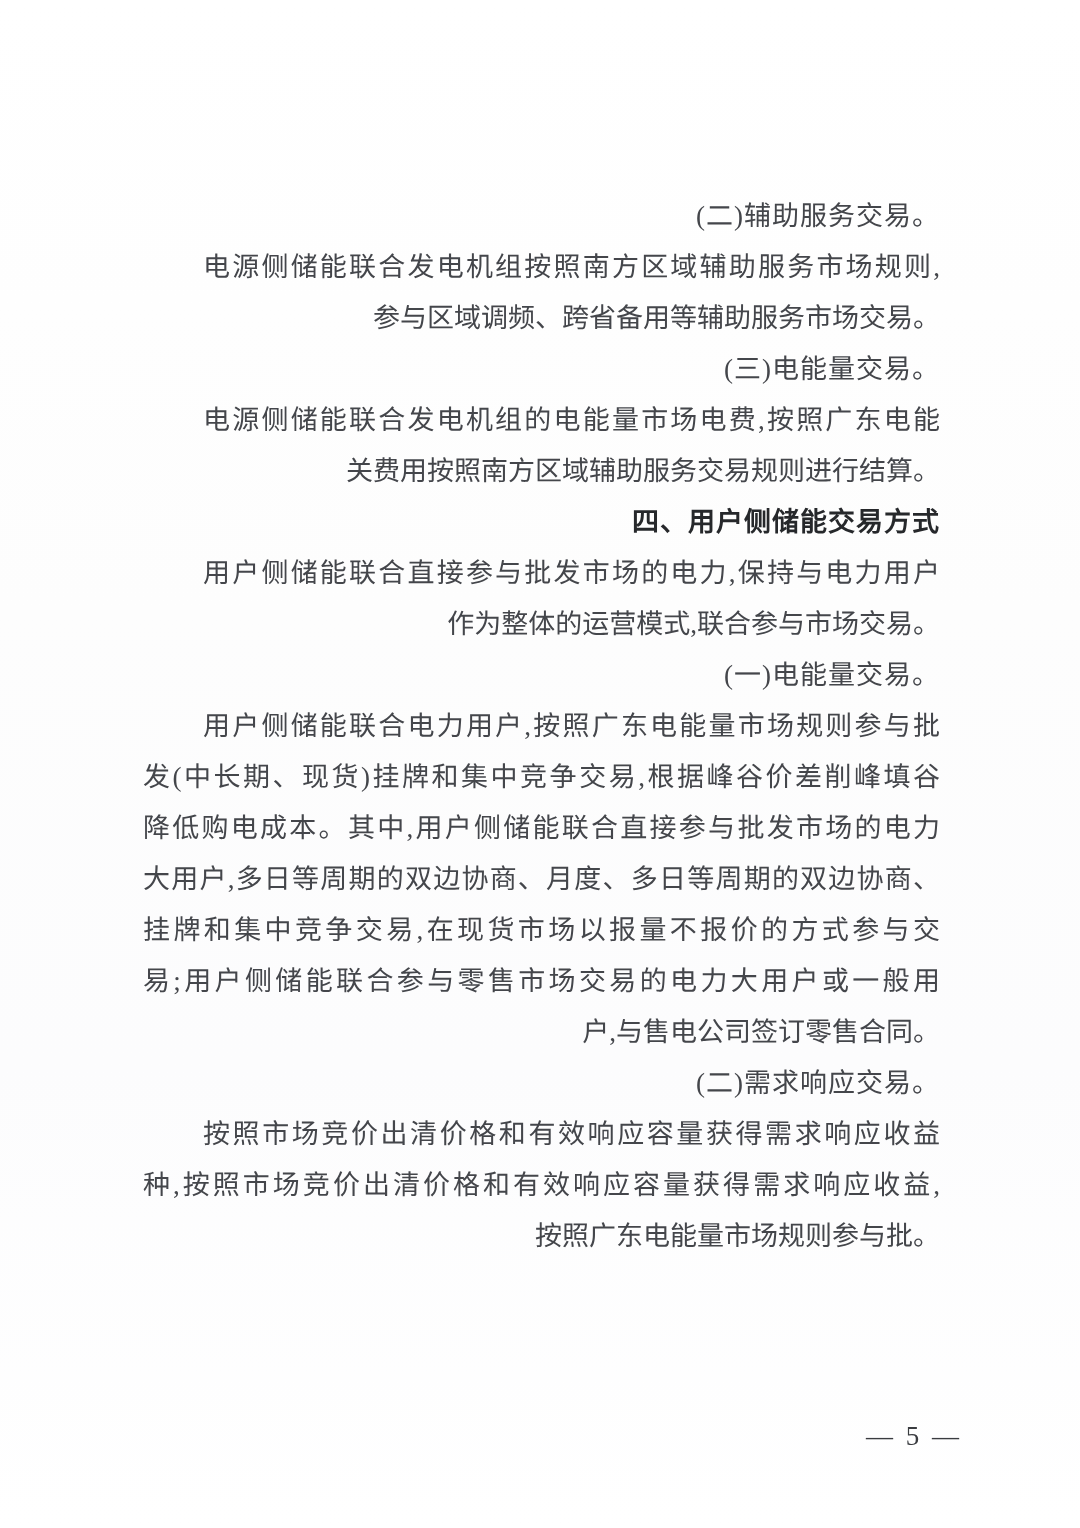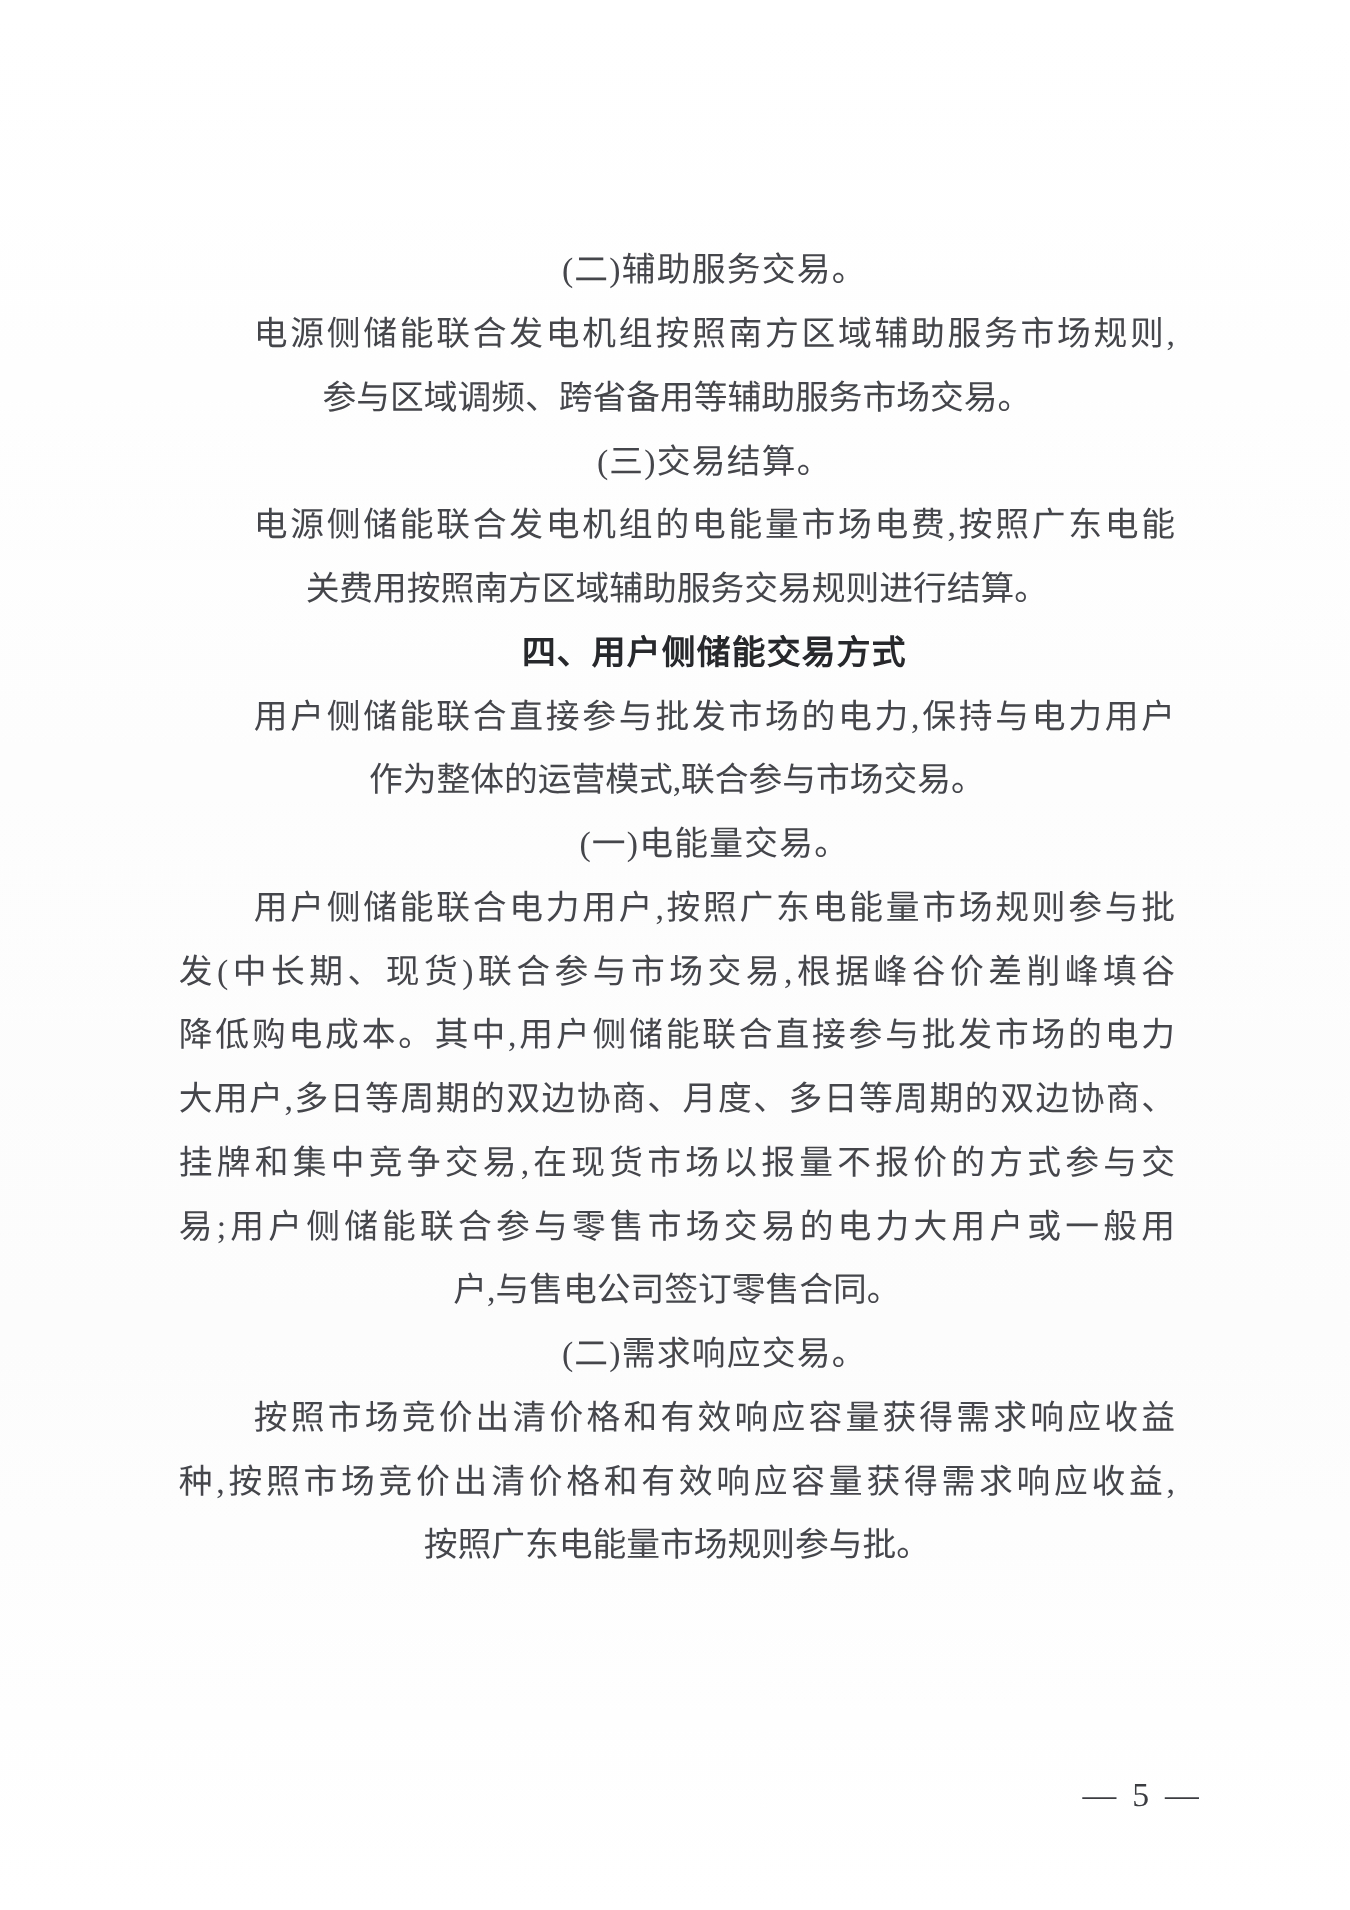--- a/index.html
+++ b/index.html
@@ -29,21 +29,21 @@
     line-height: 51px;
     color: #44464b;
     -webkit-font-smoothing: antialiased;
   }
   .doc p {
     margin: 0;
     padding: 0;
   }
   .line {
     display: block;
-    text-align: center;
+    text-align: right;
     white-space: nowrap;
   }
   .line.fill {
     white-space: normal;
     text-align: justify;
     text-align-last: justify;
   }
   .line.indent {
     text-indent: 60px;
   }
@@ -75,39 +75,39 @@
 
 <div class="doc">
     <p class="sub">
       <span class="line indent">(二)辅助服务交易。</span>
     </p>
     <p class="body">
       <span class="line fill indent">电源侧储能联合发电机组按照南方区域辅助服务市场规则,</span>
       <span class="line">参与区域调频、跨省备用等辅助服务市场交易。</span>
     </p>
     <p class="sub">
-      <span class="line indent">(三)交易结算。</span>
+      <span class="line indent">(三)电能量交易。</span>
     </p>
     <p class="body">
       <span class="line fill indent">电源侧储能联合发电机组的电能量市场电费,按照广东电能</span>
       <span class="line">关费用按照南方区域辅助服务交易规则进行结算。</span>
     </p>
     <p class="heading">
       <span class="line indent">四、用户侧储能交易方式</span>
     </p>
     <p class="body">
       <span class="line fill indent">用户侧储能联合直接参与批发市场的电力,保持与电力用户</span>
       <span class="line">作为整体的运营模式,联合参与市场交易。</span>
     </p>
     <p class="sub">
       <span class="line indent">(一)电能量交易。</span>
     </p>
     <p class="body">
       <span class="line fill indent">用户侧储能联合电力用户,按照广东电能量市场规则参与批</span>
-      <span class="line fill">发(中长期、现货)联合参与市场交易,根据峰谷价差削峰填谷</span>
+      <span class="line fill">发(中长期、现货)挂牌和集中竞争交易,根据峰谷价差削峰填谷</span>
       <span class="line fill">降低购电成本。其中,用户侧储能联合直接参与批发市场的电力</span>
       <span class="line fill">大用户,多日等周期的双边协商、月度、多日等周期的双边协商、</span>
       <span class="line fill">挂牌和集中竞争交易,在现货市场以报量不报价的方式参与交</span>
       <span class="line fill">易;用户侧储能联合参与零售市场交易的电力大用户或一般用</span>
       <span class="line">户,与售电公司签订零售合同。</span>
     </p>
     <p class="sub">
       <span class="line indent">(二)需求响应交易。</span>
     </p>
     <p class="body">

